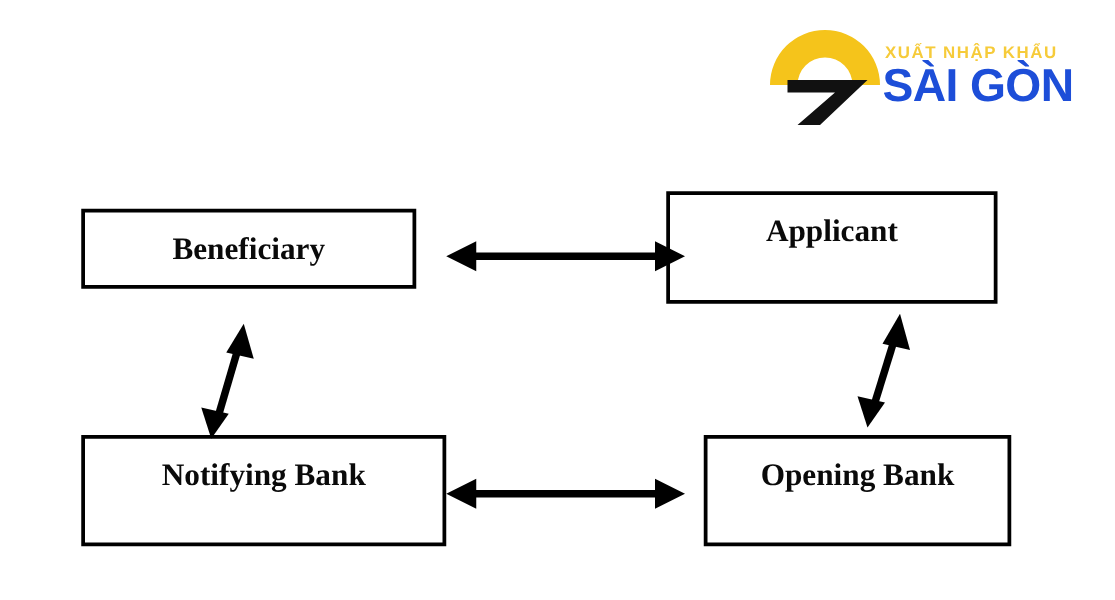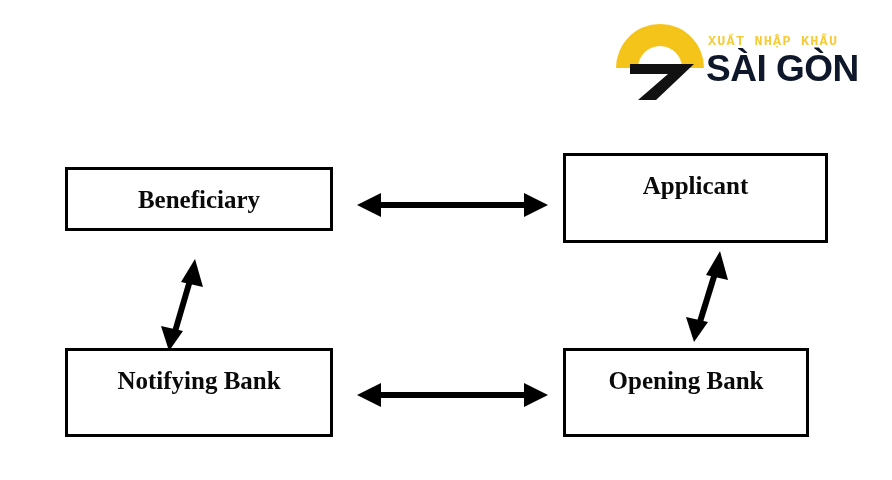--- a/index.html
+++ b/index.html
@@ -30,36 +30,36 @@
     position: absolute;
     left: 0px;
     top: 0px;
     width: 100px;
     height: 84px;
   }
   #logo-tagline {
     position: absolute;
     left: 96px;
     top: 18px;
-    font-family: Liberation Mono, monospace;
+    font-family: Liberation Sans, sans-serif;
     font-weight: bold;
     font-size: 13.5px;
     letter-spacing: 1.2px;
     color: #F6CB3A;
     white-space: nowrap;
   }
   #logo-wordmark {
     position: absolute;
     left: 94px;
     top: 32px;
     font-family: "Liberation Sans", sans-serif;
     font-weight: bold;
     font-size: 37px;
     letter-spacing: -0.5px;
-    color: #0f172a;
+    color: #1d4ed8;
     white-space: nowrap;
   }
 
   
   .node-box {
     position: absolute;
     border: 3px solid #000000;
     background: #ffffff;
     box-sizing: border-box;
   }
@@ -70,22 +70,22 @@
     top: 16px;
     text-align: center;
     font-family: "Liberation Serif", serif;
     font-weight: bold;
     font-size: 25px;
     color: #0a0a0a;
     white-space: nowrap;
   }
 
   #box-beneficiary   { left: 65px;  top: 167px; width: 268px; height: 64px; }
-  #box-applicant     { left: 563px; top: 153px; width: 265px; height: 90px; }
-  #box-notifying     { left: 65px;  top: 348px; width: 268px; height: 89px; }
+  #box-applicant     { left: 533px; top: 153px; width: 265px; height: 90px; }
+  #box-notifying     { left: 65px;  top: 348px; width: 292px; height: 89px; }
   #box-opening       { left: 563px; top: 348px; width: 246px; height: 89px; }
 
   
   .arrow-svg {
     position: absolute;
     overflow: visible;
   }
   #arrow-top     { left: 355px; top: 180px; width: 195px; height: 50px; }
   #arrow-bottom  { left: 355px; top: 370px; width: 195px; height: 50px; }
   #arrow-left    { left: 150px; top: 255px; width: 80px;  height: 100px; }

